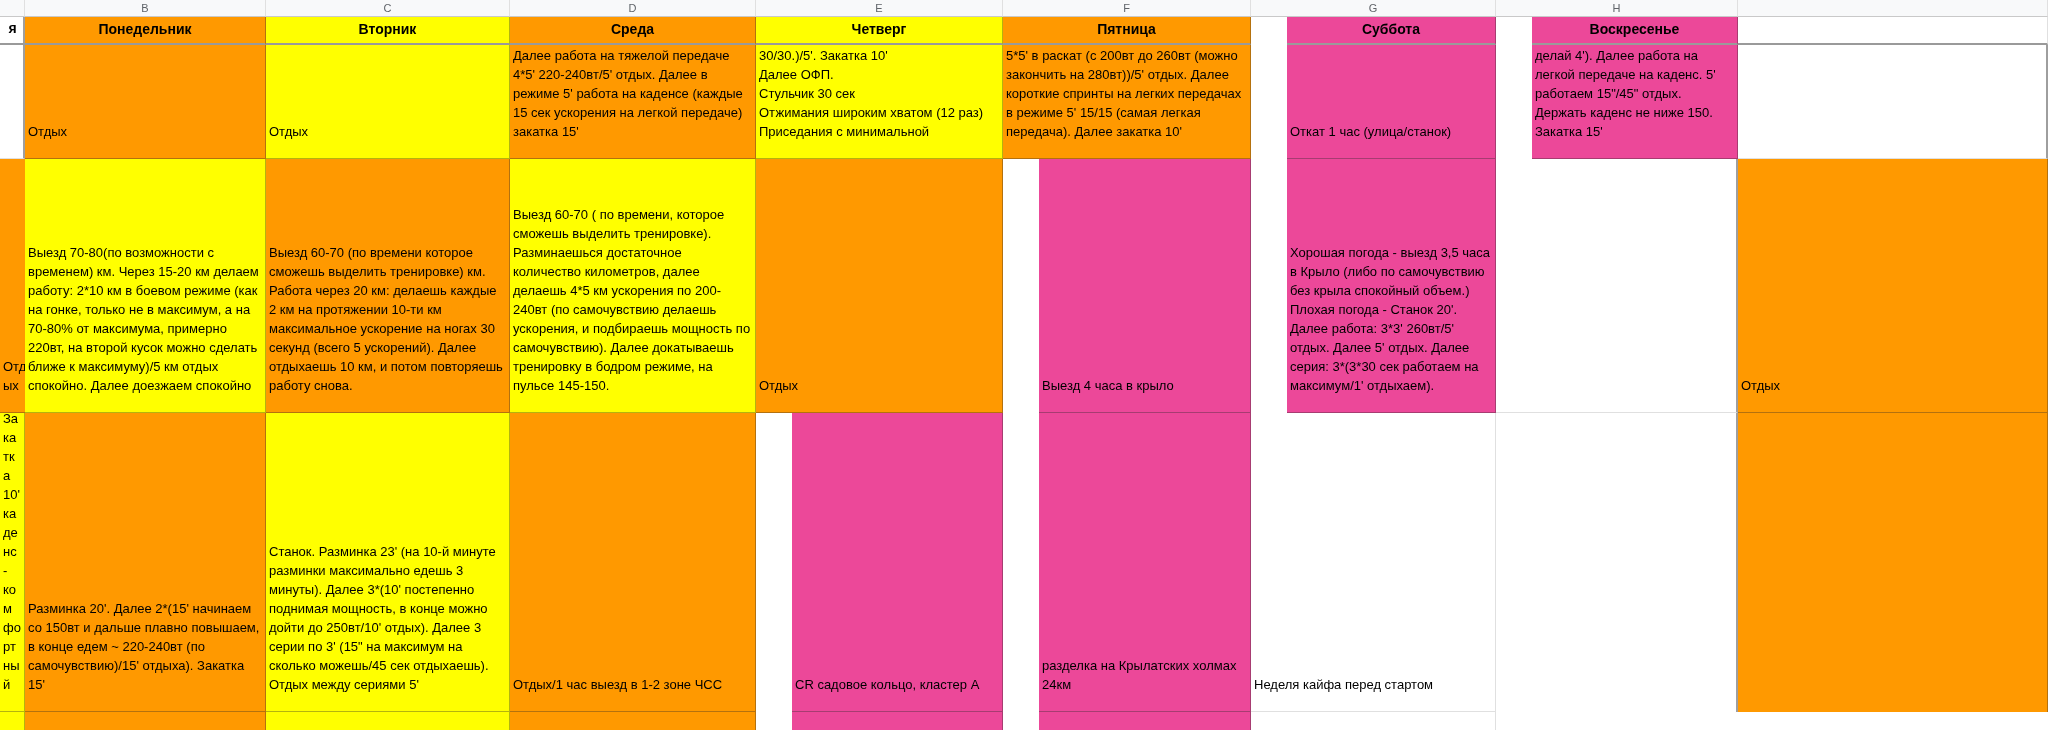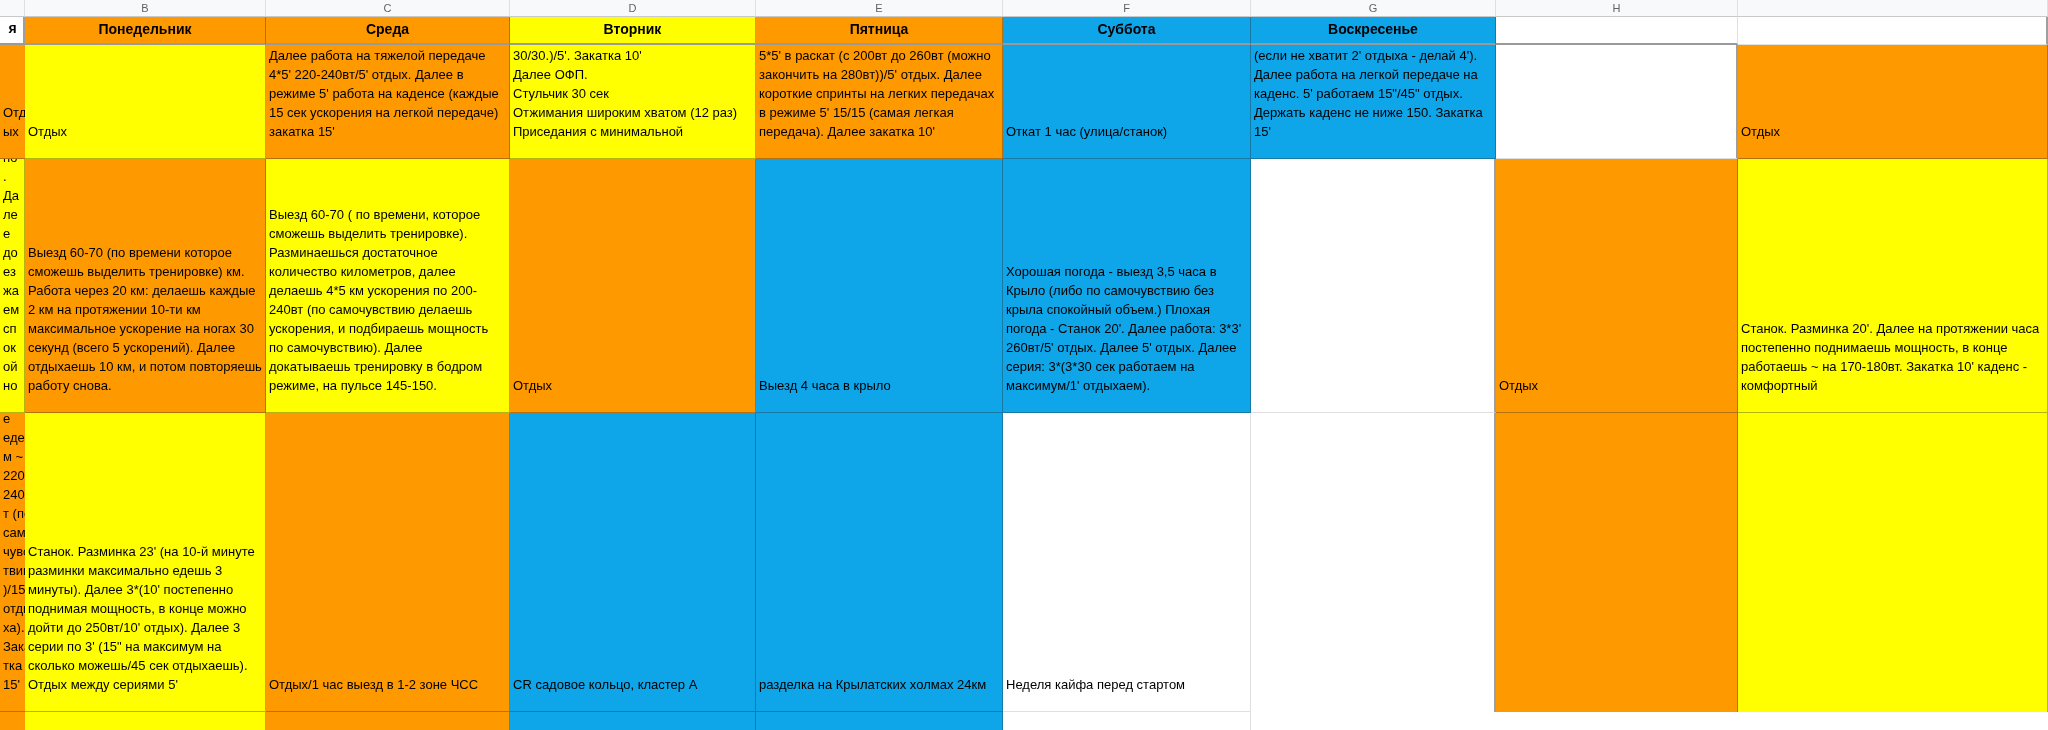--- a/index.html
+++ b/index.html
@@ -14,21 +14,21 @@
     background:#fff;overflow:hidden;
   }
   .cell{position:relative;box-sizing:border-box;overflow:hidden;
         border-right:1px solid rgba(40,40,40,0.35);
         border-bottom:1px solid rgba(40,40,40,0.35);}
   .txt{position:absolute;left:3px;right:3px;bottom:17px;
        white-space:pre-wrap;overflow-wrap:break-word;}
   
   .orange{background:#ff9900;padding-left:36px;}
   .yellow{background:#ffff00;}
-  .cyan{background:#0ea5e9;}
+  .cyan{background:#ec4899;margin-left:36px;}
   .white{background:#ffffff;border-right:1px solid #e0e0e0;border-bottom:1px solid #e0e0e0;}
   
   .letters-cell{background:#f8f9fa;border-right:1px solid #e0e0e0;border-bottom:1px solid #c9c9c9;
                 display:flex;align-items:center;justify-content:center;
                 font-size:11px;color:#5f6368;overflow:hidden;}
   
   .day-cell{border-bottom:2px solid #9a9a9a;}
   .day-cell .txt{text-align:center;bottom:4px;font-weight:bold;font-size:14px;}
   
   .col-a{background:#fff;border-right:2px solid #9e9e9e;border-bottom:1px solid #e0e0e0;}
@@ -51,25 +51,28 @@
   <div class="letters-cell">G</div>
   <div class="letters-cell">H</div>
   <div class="letters-cell"></div>
 
   <div class="cell day-cell col-a">
       <span class="txt">я</span>
     </div>
   <div class="cell day-cell orange">
       <span class="txt">Понедельник</span>
     </div>
+  <div class="cell day-cell yellow">
+      <span class="txt">Вторник</span>
+    </div>
   <div class="cell day-cell orange">
       <span class="txt">Среда</span>
     </div>
   <div class="cell day-cell yellow">
-      <span class="txt">Вторник</span>
+      <span class="txt">Четверг</span>
     </div>
   <div class="cell day-cell orange">
       <span class="txt">Пятница</span>
     </div>
   <div class="cell day-cell cyan">
       <span class="txt">Суббота</span>
     </div>
   <div class="cell day-cell cyan">
       <span class="txt">Воскресенье</span>
     </div>

